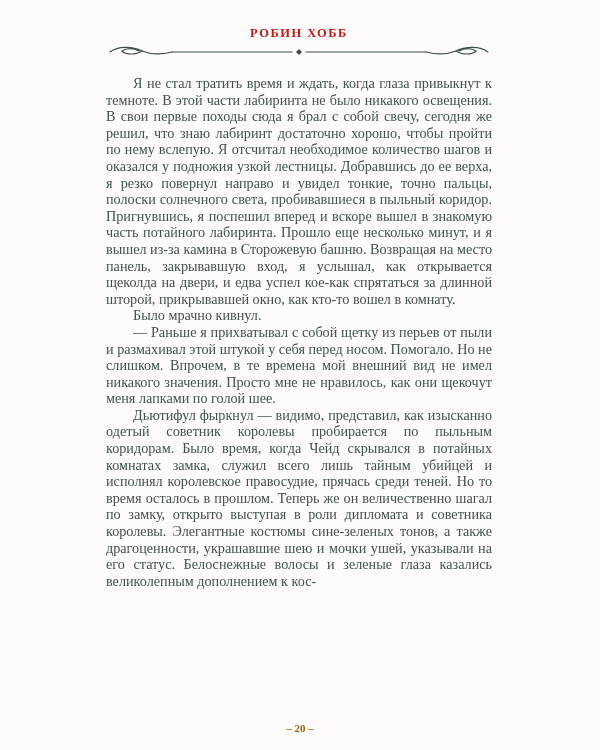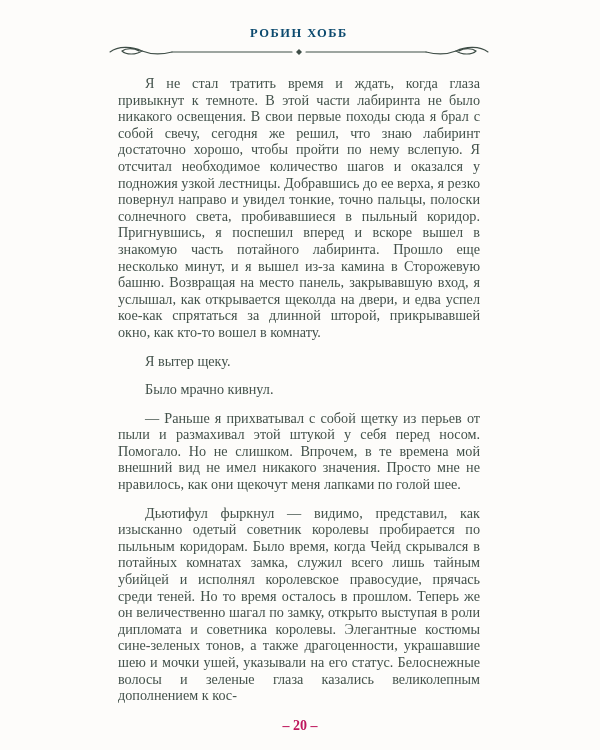--- a/index.html
+++ b/index.html
@@ -22,48 +22,48 @@
     left: 106px;
     right: 108px;
     top: 26px;
     bottom: 0;
   }
   .running-head {
     text-align: center;
     font-size: 12.5px;
     font-weight: bold;
     letter-spacing: 1.5px;
-    color: #0c4a6e;
+    color: #b91c1c;
     margin: 0 0 4px 0;
   }
   .flourish-wrap {
     text-align: center;
     margin: 0 0 16px 0;
     line-height: 0;
   }
   .flourish-wrap svg {
     display: inline-block;
   }
   .body-text p {
-    margin: 12px;
+    margin: 0;
     text-indent: 27px;
     text-align: justify;
     font-size: 14.2px;
     line-height: 16.6px;
     color: #42514a;
   }
   .folio {
     position: absolute;
     left: 0;
     right: 0;
     bottom: 16px;
     text-align: center;
-    font-size: 14px;
+    font-size: 11px;
     font-weight: bold;
-    color: #be185d;
+    color: #a16207;
   }
 </style>
 </head>
 <body>
 
 <div class="page">
   <div class="page-inner">
 
     <div class="running-head">РОБИН ХОББ</div>
 
@@ -81,21 +81,20 @@
           <path d="M200 7 L 320 7"></path>
 
           <path d="M382 7 C 374 1, 360 1, 350 6 C 356 10, 366 10, 370 6 C 366 3, 358 3, 353 6"></path>
           <path d="M350 6 C 340 10, 328 9, 320 7"></path>
         </g>
       </svg>
     </div>
 
     <div class="body-text">
       <p>Я не стал тратить время и ждать, когда глаза привыкнут к темноте. В этой части лабиринта не было никакого освещения. В свои первые походы сюда я брал с собой свечу, сегодня же решил, что знаю лабиринт достаточно хорошо, чтобы пройти по нему вслепую. Я отсчитал необходимое количество шагов и оказался у подножия узкой лестницы. Добравшись до ее верха, я резко повернул направо и увидел тонкие, точно пальцы, полоски солнечного света, пробивавшиеся в пыльный коридор. Пригнувшись, я поспешил вперед и вскоре вышел в знакомую часть потайного лабиринта. Прошло еще несколько минут, и я вышел из-за камина в Сторожевую башню. Возвращая на место панель, закрывавшую вход, я услышал, как открывается щеколда на двери, и едва успел кое-как спрятаться за длинной шторой, прикрывавшей окно, как кто-то вошел в комнату.</p>
-      <p>Я вытер щеку.</p>
       <p>Было мрачно кивнул.</p>
       <p>— Раньше я прихватывал с собой щетку из перьев от пыли и размахивал этой штукой у себя перед носом. Помогало. Но не слишком. Впрочем, в те времена мой внешний вид не имел никакого значения. Просто мне не нравилось, как они щекочут меня лапками по голой шее.</p>
       <p>Дьютифул фыркнул — видимо, представил, как изысканно одетый советник королевы пробирается по пыльным коридорам. Было время, когда Чейд скрывался в потайных комнатах замка, служил всего лишь тайным убийцей и исполнял королевское правосудие, прячась среди теней. Но то время осталось в прошлом. Теперь же он величественно шагал по замку, открыто выступая в роли дипломата и советника королевы. Элегантные костюмы сине-зеленых тонов, а также драгоценности, украшавшие шею и мочки ушей, указывали на его статус. Белоснежные волосы и зеленые глаза казались великолепным дополнением к кос-</p>
     </div>
 
   </div>
 
   <div class="folio">– 20 –</div>
 </div>
 

